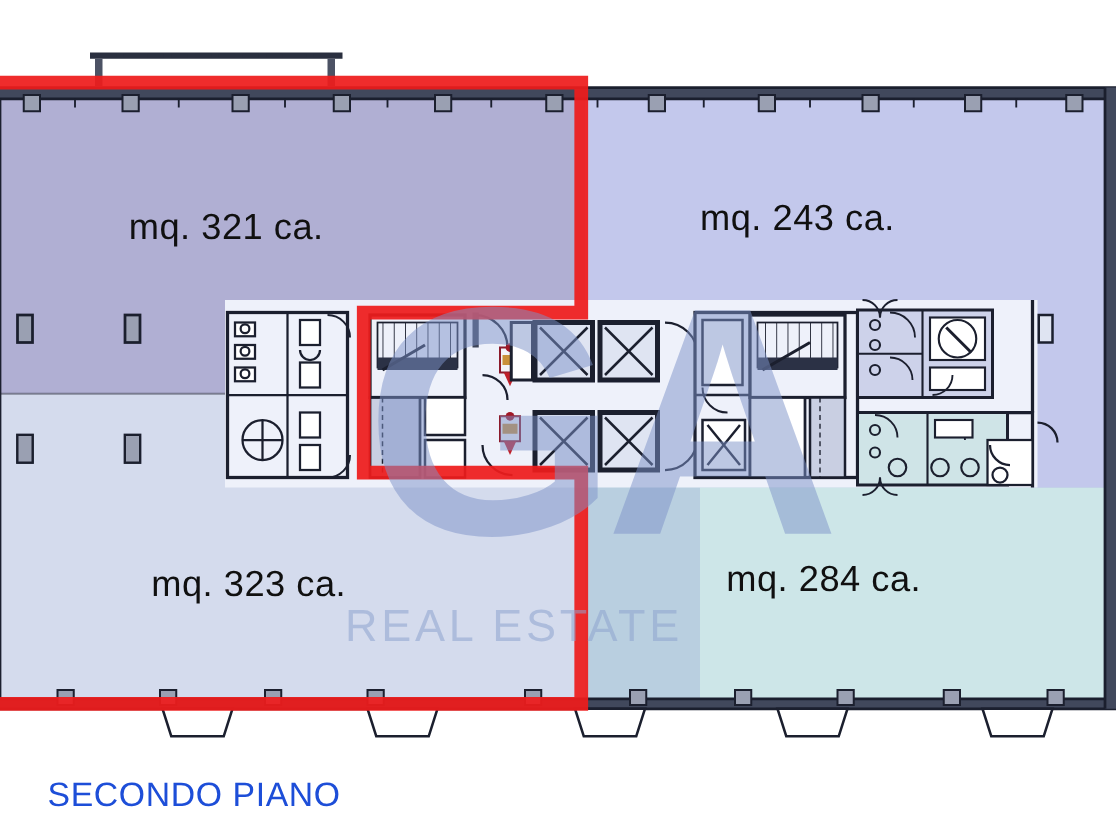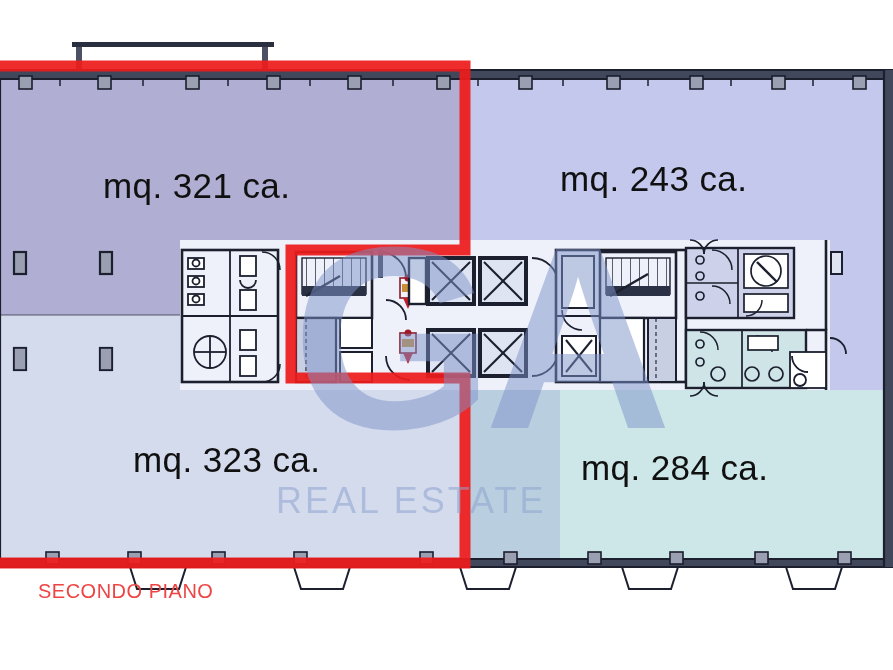--- a/index.html
+++ b/index.html
@@ -14,38 +14,38 @@
     position: relative;
     width: 893px;
     height: 670px;
     background: #ffffff;
     overflow: hidden;
   }
   #plan-svg { display: block; }
   #caption {
     position: absolute;
     left: 38px;
-    top: 580px;
+    top: 621px;
     font-family: "Liberation Sans", sans-serif;
-    font-size: 20px;
+    font-size: 27px;
     letter-spacing: 0.5px;
-    color: #ef4444;
+    color: #1d4ed8;
     white-space: nowrap;
   }
   .area-label {
     position: absolute;
     font-family: "Liberation Sans", sans-serif;
-    font-size: 35px;
+    font-size: 29px;
     color: #101010;
     white-space: nowrap;
     letter-spacing: 0.4px;
   }
   #label-a { left: 103px; top: 166px; }
   #label-b { left: 560px; top: 159px; }
-  #label-c { left: 121px; top: 440px; margin-left: 12px; }
+  #label-c { left: 121px; top: 452px; }
   #label-d { left: 581px; top: 448px; }
   #watermark {
     position: absolute;
     left: 268px;
     top: 208px;
     width: 500px;
     height: 330px;
     pointer-events: none;
   }
   #wm-letters {

